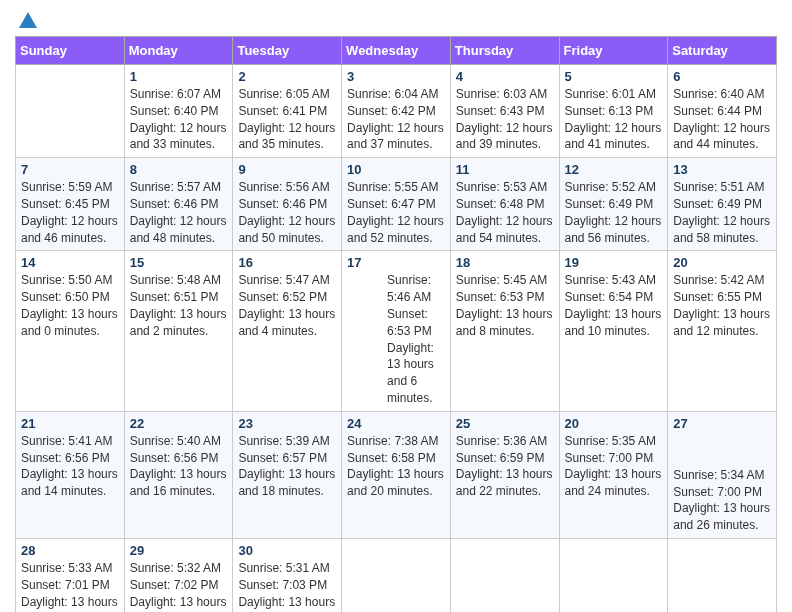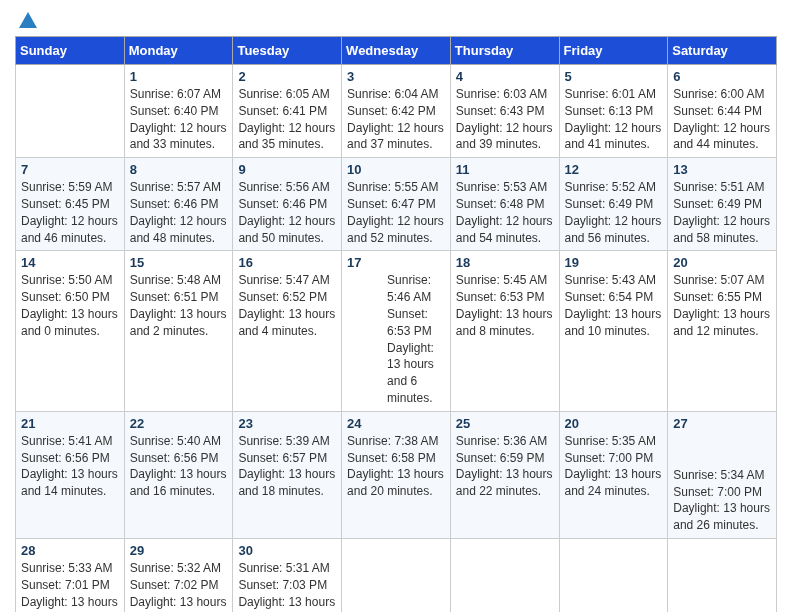--- a/index.html
+++ b/index.html
@@ -68,21 +68,21 @@
       font-size: 12px;
       line-height: 1.4;
       color: #333;
     }
     .empty-cell {
       background: #f9f9f9;
     }
     tr:nth-child(even) td { background-color: #f5f8fc; }
     tr:nth-child(odd) td { background-color: #fff; }
     
-    thead tr th { background-color: #1d4ed8; }
+    thead tr th { background-color: #8b5cf6; }
   </style>
 </head>
 <body>
 
 <div class="header-area">
   <div class="logo">
     <div style="display:flex;align-items:center;">
       <span style="font-size:20px;font-weight:bold;color:#1a3a5c;"></span>
       <svg width="22" height="22" viewBox="0 0 22 22" style="margin-left:2px;">
         <polygon points="11,2 20,18 2,18" fill="#2a7fc1"></polygon>
@@ -141,21 +141,21 @@
         </td>
         <td>
           <span class="day-number">5</span>
           <div class="cell-content" style="white-space: pre-wrap;">Sunrise: 6:01 AM
 Sunset: 6:13 PM
 Daylight: 12 hours
 and 41 minutes.</div>
         </td>
         <td>
           <span class="day-number">6</span>
-          <div class="cell-content" style="white-space: pre-wrap;">Sunrise: 6:00 AM
+          <div class="cell-content" style="white-space: pre-wrap;">Sunrise: 6:40 AM
 Sunset: 6:44 PM
 Daylight: 12 hours
 and 44 minutes.</div>
         </td>
       </tr>
       <tr>
         <td>
           <span class="day-number">7</span>
           <div class="cell-content" style="white-space: pre-wrap;">Sunrise: 5:59 AM
 Sunset: 6:45 PM
@@ -243,21 +243,21 @@
         </td>
         <td>
           <span class="day-number">19</span>
           <div class="cell-content" style="white-space: pre-wrap;">Sunrise: 5:43 AM
 Sunset: 6:54 PM
 Daylight: 13 hours
 and 10 minutes.</div>
         </td>
         <td>
           <span class="day-number">20</span>
-          <div class="cell-content" style="white-space: pre-wrap;">Sunrise: 5:07 AM
+          <div class="cell-content" style="white-space: pre-wrap;">Sunrise: 5:42 AM
 Sunset: 6:55 PM
 Daylight: 13 hours
 and 12 minutes.</div>
         </td>
       </tr>
       <tr>
         <td>
           <span class="day-number">21</span>
           <div class="cell-content" style="white-space: pre-wrap;">Sunrise: 5:41 AM
 Sunset: 6:56 PM

